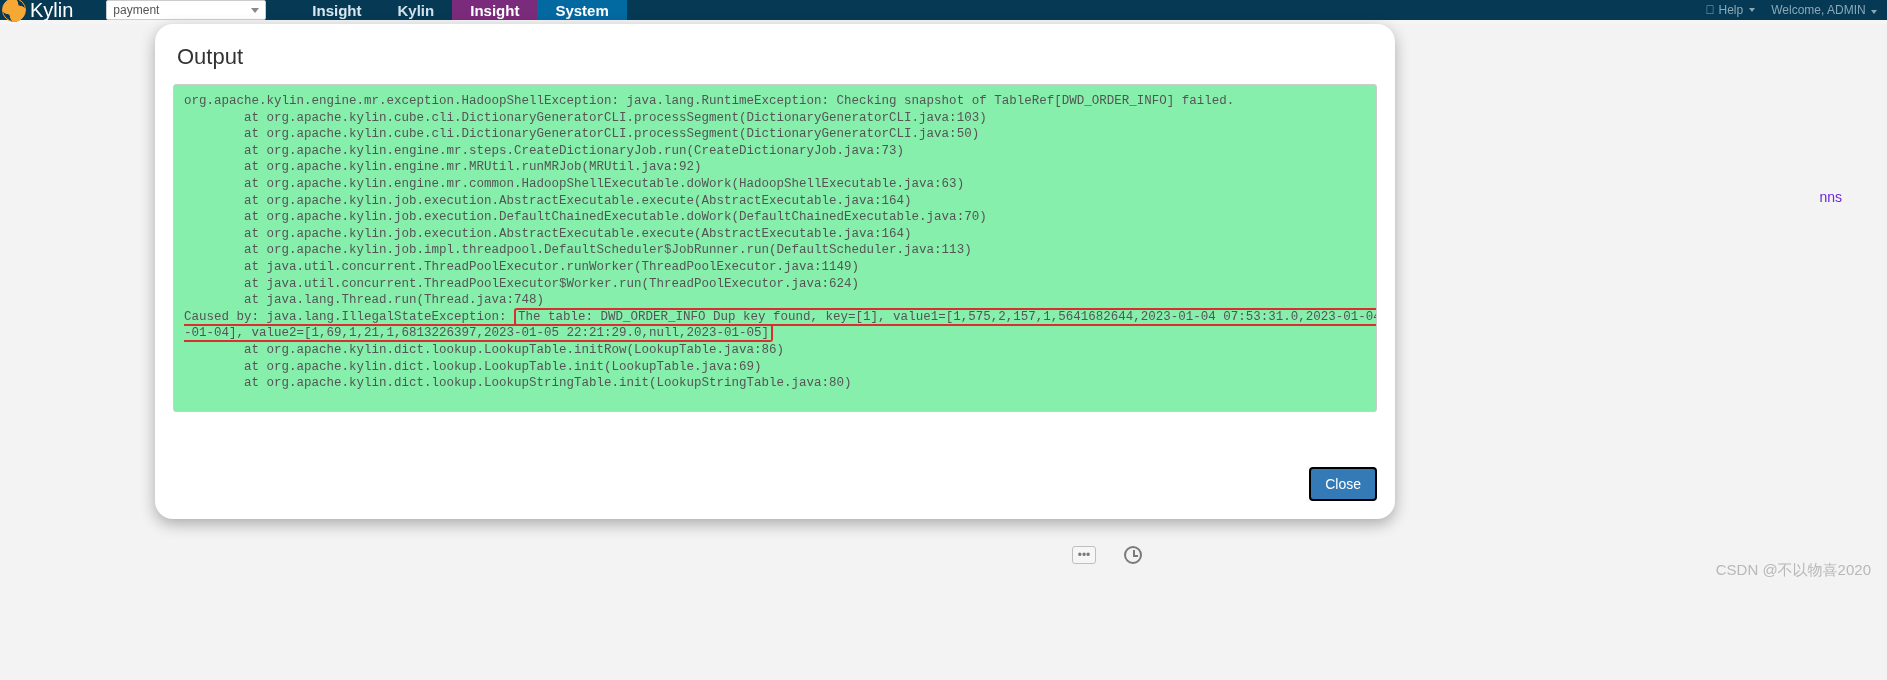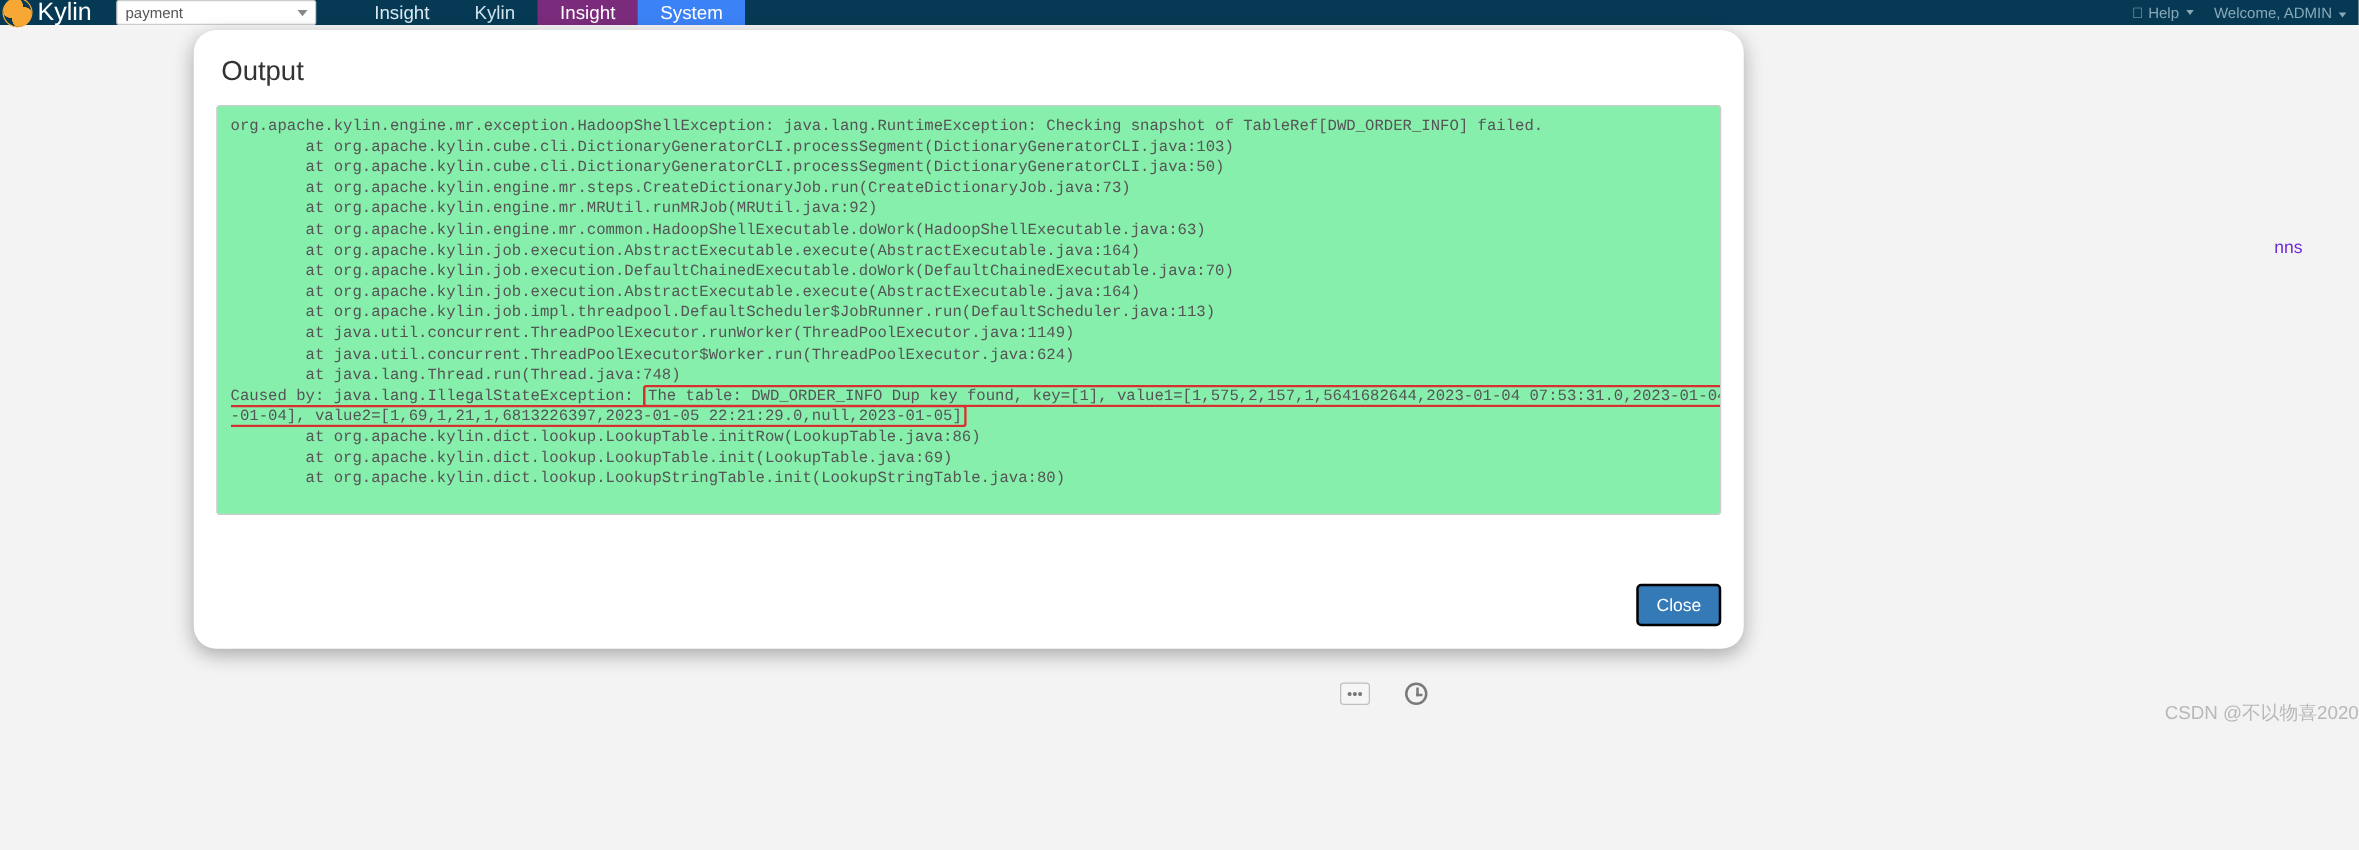--- a/index.html
+++ b/index.html
@@ -34,21 +34,21 @@
       width: 24px;
       height: 24px;
       display: inline-block;
       border-radius: 50%;
       background: radial-gradient(circle at 30% 30%, #f7a733 0 40%, transparent 42%),
                   radial-gradient(circle at 70% 70%, #f7a733 0 40%, transparent 42%),
                   #063a54;
       border: 1px solid #f7a733;
     }
     .project-select {
-      margin-left: 10px;
+      margin-left: 23px;
       background: #fff;
       border: 1px solid #ccc;
       font-size: 12px;
       height: 20px;
       width: 160px;
       padding: 0 6px;
       display: flex;
       align-items: center;
       justify-content: space-between;
       color: #555;
@@ -58,32 +58,33 @@
     .caret-down {
       width: 0; height: 0;
       border-left: 4px solid transparent;
       border-right: 4px solid transparent;
       border-top: 5px solid #888;
     }
     .nav-items {
       display: flex;
       margin-left: 28px;
       height: 100%;
+      font-weight: bold;
     }
     .nav-item {
       padding: 0 18px;
       display: flex;
       align-items: center;
       color: #cfe2ec;
       cursor: pointer;
       font-size: 15px;
     }
     .nav-item.insight { color: #d9e8f0; }
     .nav-item.monitor { background: #7b2b7b; color: #fff; }
-    .nav-item.system { background: #3b82f6; color: #fff; }
+    .nav-item.system { background: #0369a1; color: #fff; }
     .nav-right {
       position: absolute;
       right: 10px;
       display: flex;
       align-items: center;
       gap: 16px;
       color: #8aa8b8;
       font-size: 12px;
     }
     .nav-right .help { display: flex; align-items: center; gap: 4px; }
@@ -207,21 +208,21 @@
     }
     .clock-icon::after {
       content: "";
       position: absolute;
       left: 7px; top: 7px;
       width: 5px; height: 2px;
       background: #7a7a7a;
     }
     .watermark {
       position: absolute;
-      right: 0;
+      right: 16px;
       bottom: 100px;
       color: #b8b8b8;
       font-size: 15px;
       font-family: Arial, sans-serif;
     }
     
     .output-scroll::-webkit-scrollbar { width: 14px; height: 14px; }
     .output-scroll::-webkit-scrollbar-track { background: #f1f1f1; }
     .output-scroll::-webkit-scrollbar-thumb { background: #c7c7c7; border-radius: 2px; }
   </style>

